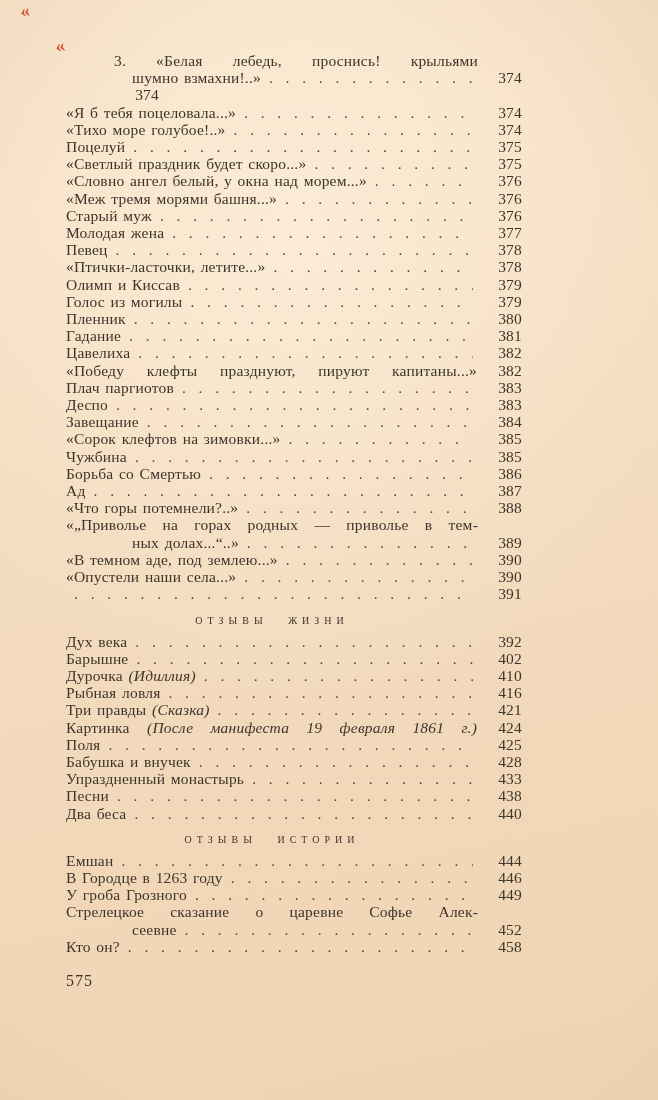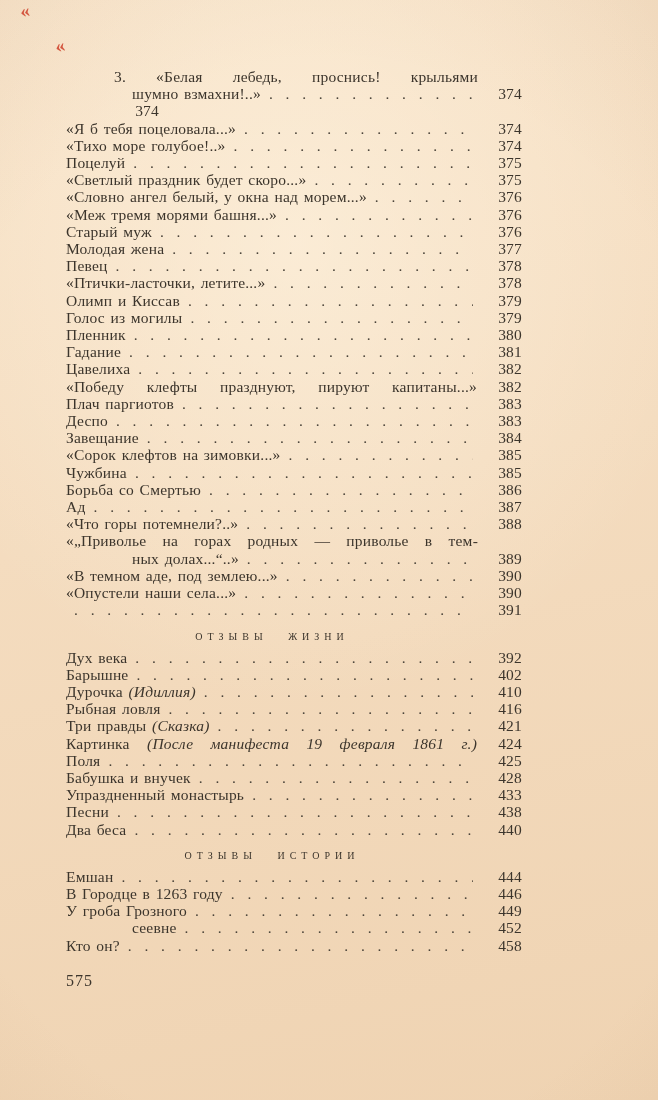--- a/index.html
+++ b/index.html
@@ -10,21 +10,21 @@
   }
   .page{
     position:relative;width:658px;height:1100px;
     background:
       radial-gradient(ellipse 90% 60% at 45% 22%, rgba(255,246,228,.55), rgba(255,246,228,0) 70%),
       radial-gradient(ellipse 120% 90% at 50% 55%, rgba(0,0,0,0) 55%, rgba(150,105,60,.16) 100%),
       linear-gradient(168deg,#f8e3c9 0%,#f4dcbf 45%,#efd3b2 100%);
     color:#3c352c;
   }
   .toc{
-    position:absolute;left:66px;top:68px;width:456px;
+    position:absolute;left:66px;top:52px;width:456px;
     font-size:15.5px;line-height:17.2px;
     letter-spacing:.2px;word-spacing:1.5px;
   }
   .row{display:flex;align-items:baseline;}
   .row .txt{flex:none;white-space:nowrap;}
   .row.ind1{padding-left:48px;}
   .row.ind2{padding-left:66px;}
   .row.spread .txt{
     flex:1 1 auto;white-space:normal;
     text-align:justify;text-align-last:justify;
@@ -281,20 +281,23 @@
         <div class="row">
           <span class="txt">В Городце в 1263 году</span>
           <span class="leader">. . . . . . . . . . . . . . . . . . . . . . . . . . . . . . . . . . . . . . . . </span>
           <span class="pg">446</span>
         </div>
         <div class="row">
           <span class="txt">У гроба Грозного</span>
           <span class="leader">. . . . . . . . . . . . . . . . . . . . . . . . . . . . . . . . . . . . . . . . </span>
           <span class="pg">449</span>
         </div>
+        <div class="row spread nopage">
+          <span class="txt">Стрелецкое сказание о царевне Софье Алек-</span>
+        </div>
         <div class="row ind2">
           <span class="txt">сеевне</span>
           <span class="leader">. . . . . . . . . . . . . . . . . . . . . . . . . . . . . . . . . . . . . . . . </span>
           <span class="pg">452</span>
         </div>
         <div class="row">
           <span class="txt">Кто он?</span>
           <span class="leader">. . . . . . . . . . . . . . . . . . . . . . . . . . . . . . . . . . . . . . . . </span>
           <span class="pg">458</span>
         </div>

